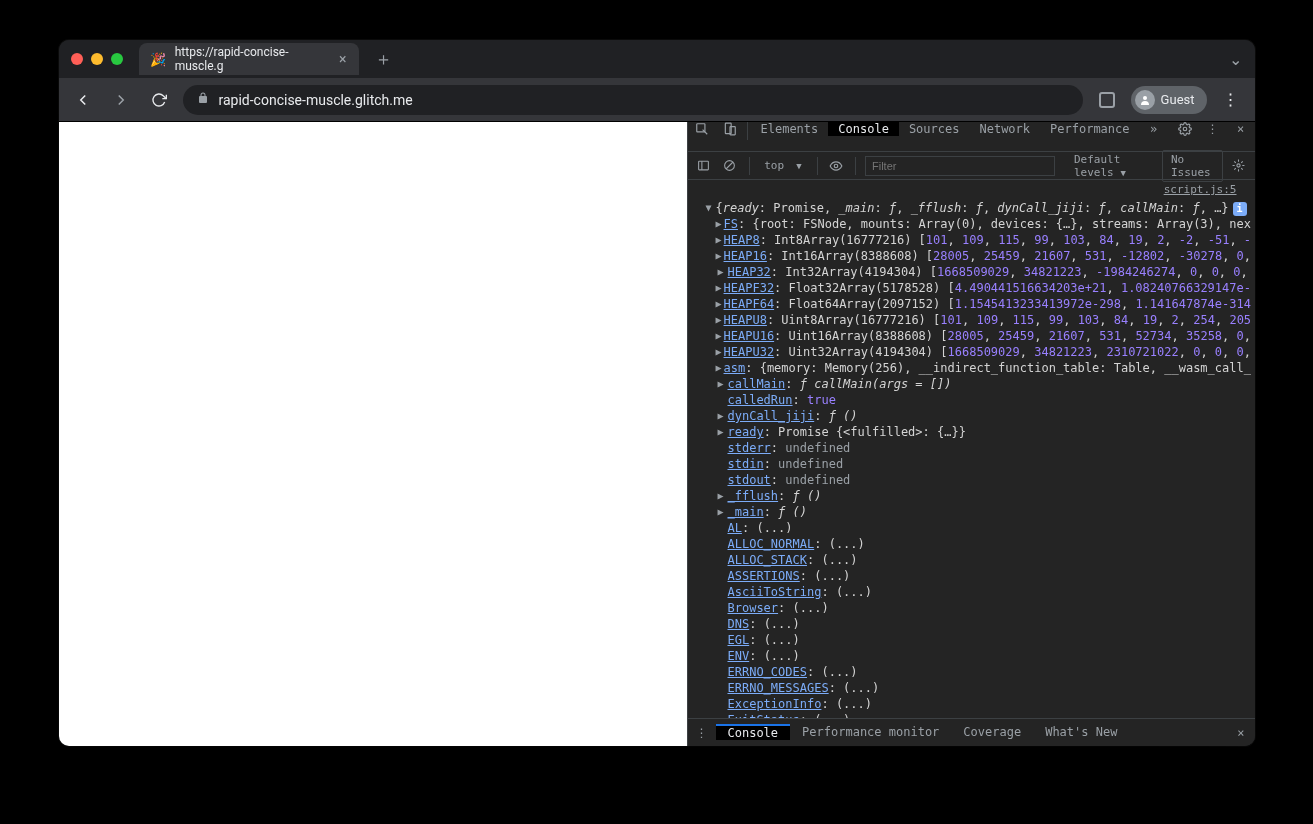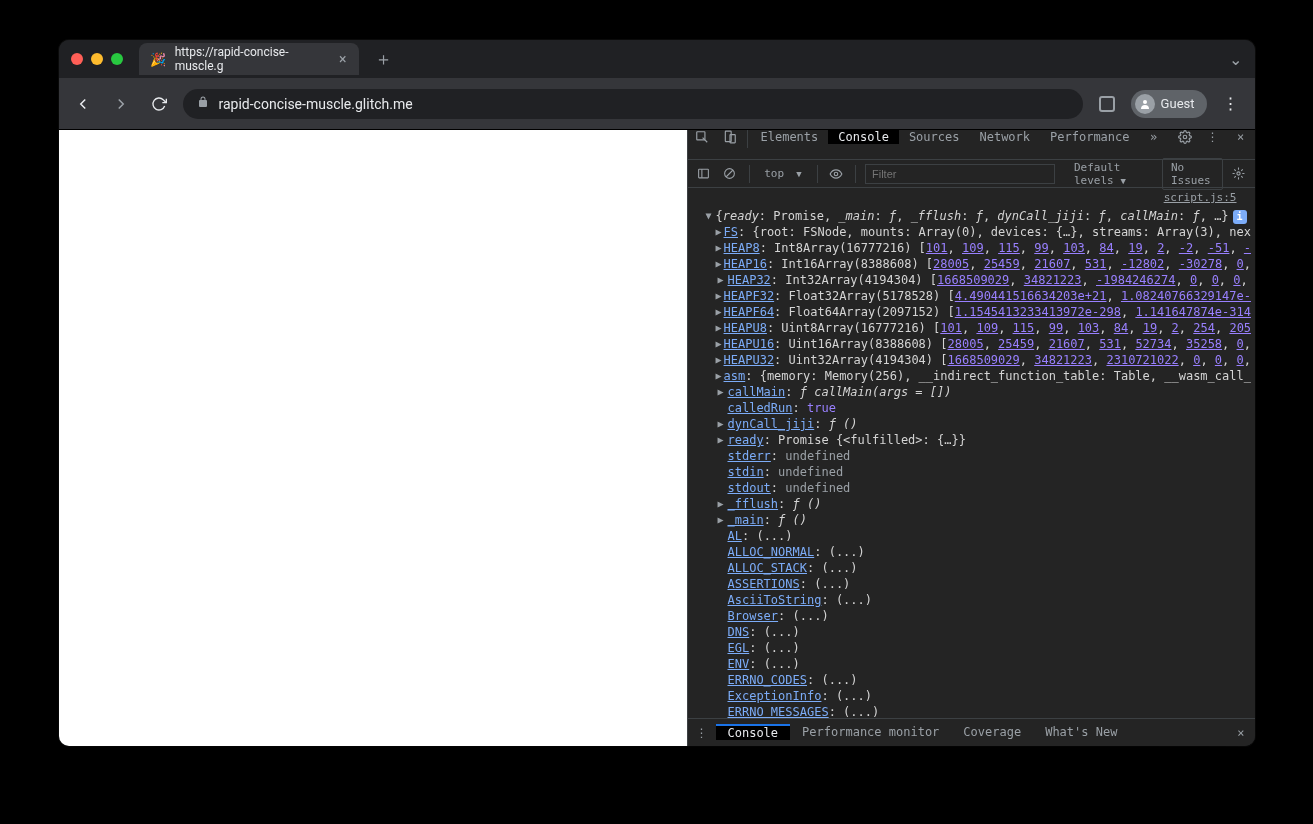--- a/index.html
+++ b/index.html
@@ -32,21 +32,21 @@
     height: 32px; padding: 0 12px;
     border-radius: 8px 8px 0 0; font-size: 12px;
     max-width: 220px; position: relative;
   }
   .tab .favicon { font-size: 13px; }
   .tab .close { color: #9aa0a6; font-size: 14px; margin-left: 4px; cursor:pointer; }
   .newtab { color: #9aa0a6; font-size: 18px; padding: 4px 10px; cursor:pointer; }
   .rightcaret { margin-left: auto; color:#9aa0a6; cursor:pointer; }
   
   .toolbar {
-    height: 52px; background: #35363a;
+    height: 44px; background: #35363a;
     display: flex; align-items: center; padding: 0 10px; gap: 10px;
     border-bottom: 1px solid #000;
   }
   .tbtn { color:#9aa0a6; width:28px; height:28px; display:flex; align-items:center; justify-content:center; border-radius:50%; cursor:pointer; }
   .tbtn.active { color:#e8eaed; }
   .omnibox {
     flex: 1; height: 30px; background: #202124;
     border-radius: 15px; display: flex; align-items: center;
     padding: 0 14px; gap: 10px; color:#e8eaed; font-size:14px;
   }
@@ -97,21 +97,21 @@
   .rows { padding:2px 4px 10px 10px; white-space:nowrap; }
   .row { padding:0 0 0 6px; display:flex; align-items:flex-start; gap:2px; overflow:hidden; }
   .row.ind1 { padding-left: 18px; }
   .caret { color:#9aa0a6; width:10px; display:inline-block; text-align:center; cursor:pointer; font-size:10px;}
   .caret.open::before { content:"▼"; }
   .caret.closed::before { content:"▶"; }
   .nocaret { width:10px; display:inline-block; }
   .k-blue  { color:#7cacf8;text-decoration:underline; }   
   .k-gray  { color:#9aa0a6; }
   .k-white { color:#d4d4d4; }
-  .k-num   { color:#9980ff;text-decoration:underline; }   
+  .k-num   { color:#9980ff; }   
   .k-bool  { color:#9980ff; }
   .k-fn    { color:#d4d4d4; font-style:italic; }
   .info-badge { display:inline-flex; width:14px;height:14px;border-radius:3px;background:#7cacf8;color:#fff;align-items:center;justify-content:center;font-size:10px;font-weight:bold;margin-left:4px;}
   
   .drawer {
     height:28px; border-top:1px solid #3c4043; display:flex; align-items:center;
     font-size:12px; color:#9aa0a6;
   }
   .drawer .dtab { padding:0 12px; height:100%; display:flex; align-items:center; cursor:pointer;}
   .drawer .dtab.active { background:#000; color:#e8eaed; border-top:2px solid #1a73e8; margin-top:-1px;}
@@ -380,25 +380,25 @@
             <div class="row ind1">
               <span class="nocaret"></span>
               <span><span class="k-blue">ENV</span><span class="k-white">: </span><span class="k-white">(...)</span></span>
             </div>
             <div class="row ind1">
               <span class="nocaret"></span>
               <span><span class="k-blue">ERRNO_CODES</span><span class="k-white">: </span><span class="k-white">(...)</span></span>
             </div>
             <div class="row ind1">
               <span class="nocaret"></span>
+              <span><span class="k-blue">ERRNO_MESSAGES</span><span class="k-white">: </span><span class="k-white">(...)</span></span>
+            </div>
+            <div class="row ind1">
+              <span class="nocaret"></span>
               <span><span class="k-blue">ExceptionInfo</span><span class="k-white">: </span><span class="k-white">(...)</span></span>
-            </div>
-            <div class="row ind1">
-              <span class="nocaret"></span>
-              <span><span class="k-blue">ERRNO_MESSAGES</span><span class="k-white">: </span><span class="k-white">(...)</span></span>
             </div>
             <div class="row ind1">
               <span class="nocaret"></span>
               <span><span class="k-blue">ExitStatus</span><span class="k-white">: </span><span class="k-white">(...)</span></span>
             </div>
           </div>
       </div>
 
       <div class="drawer">
         <div class="dt-iconbtn">⋮</div>

